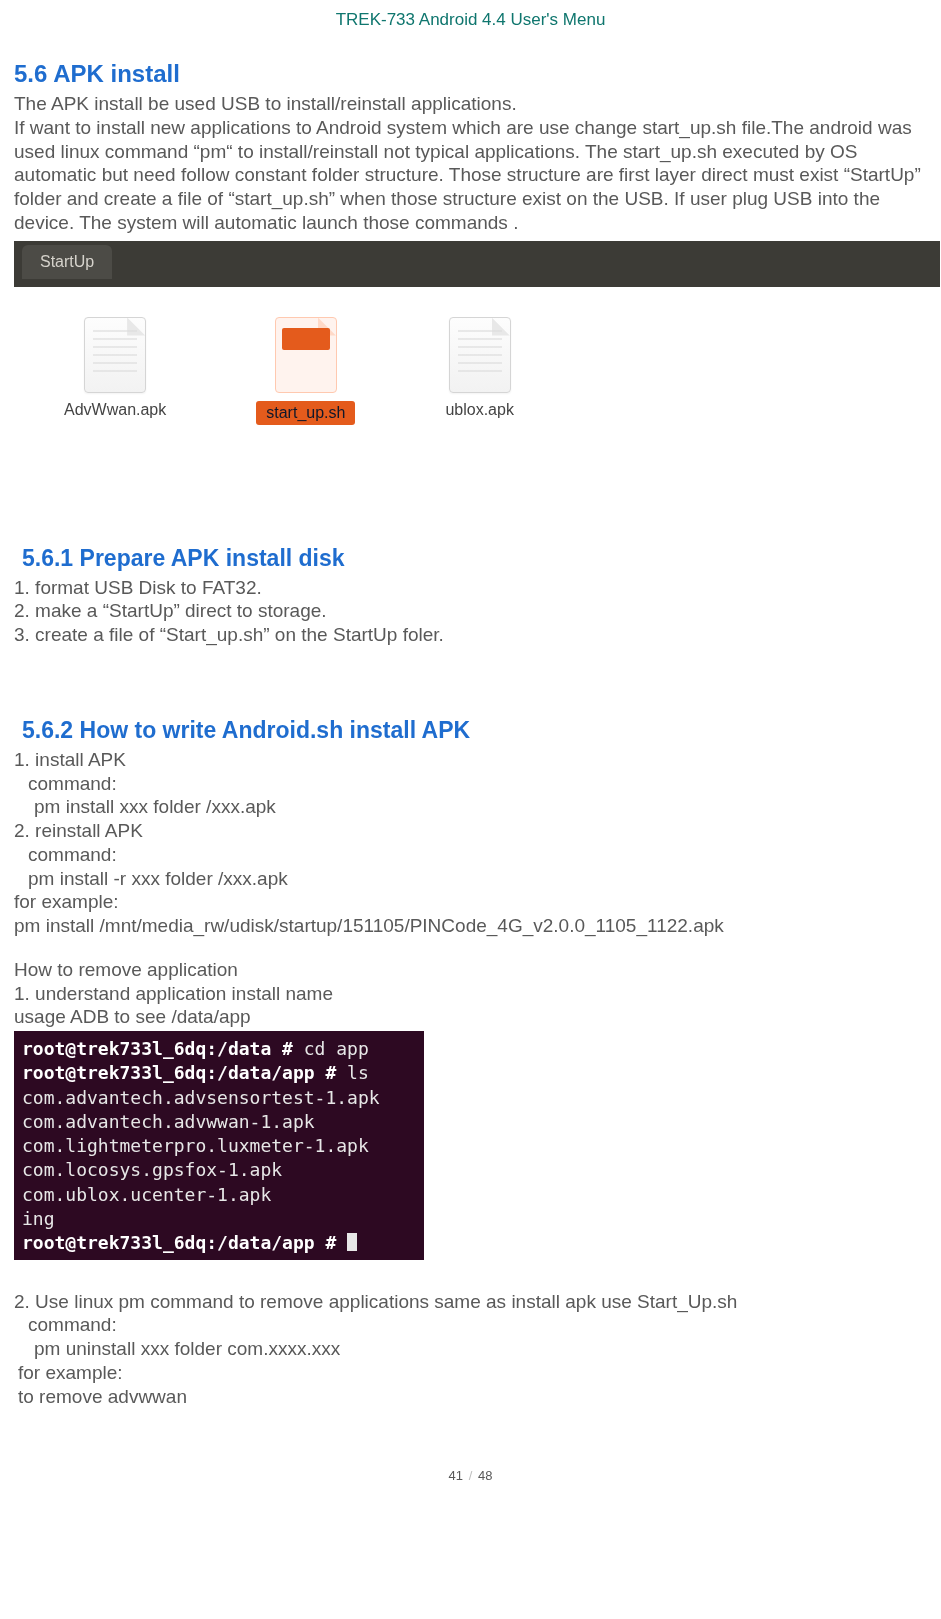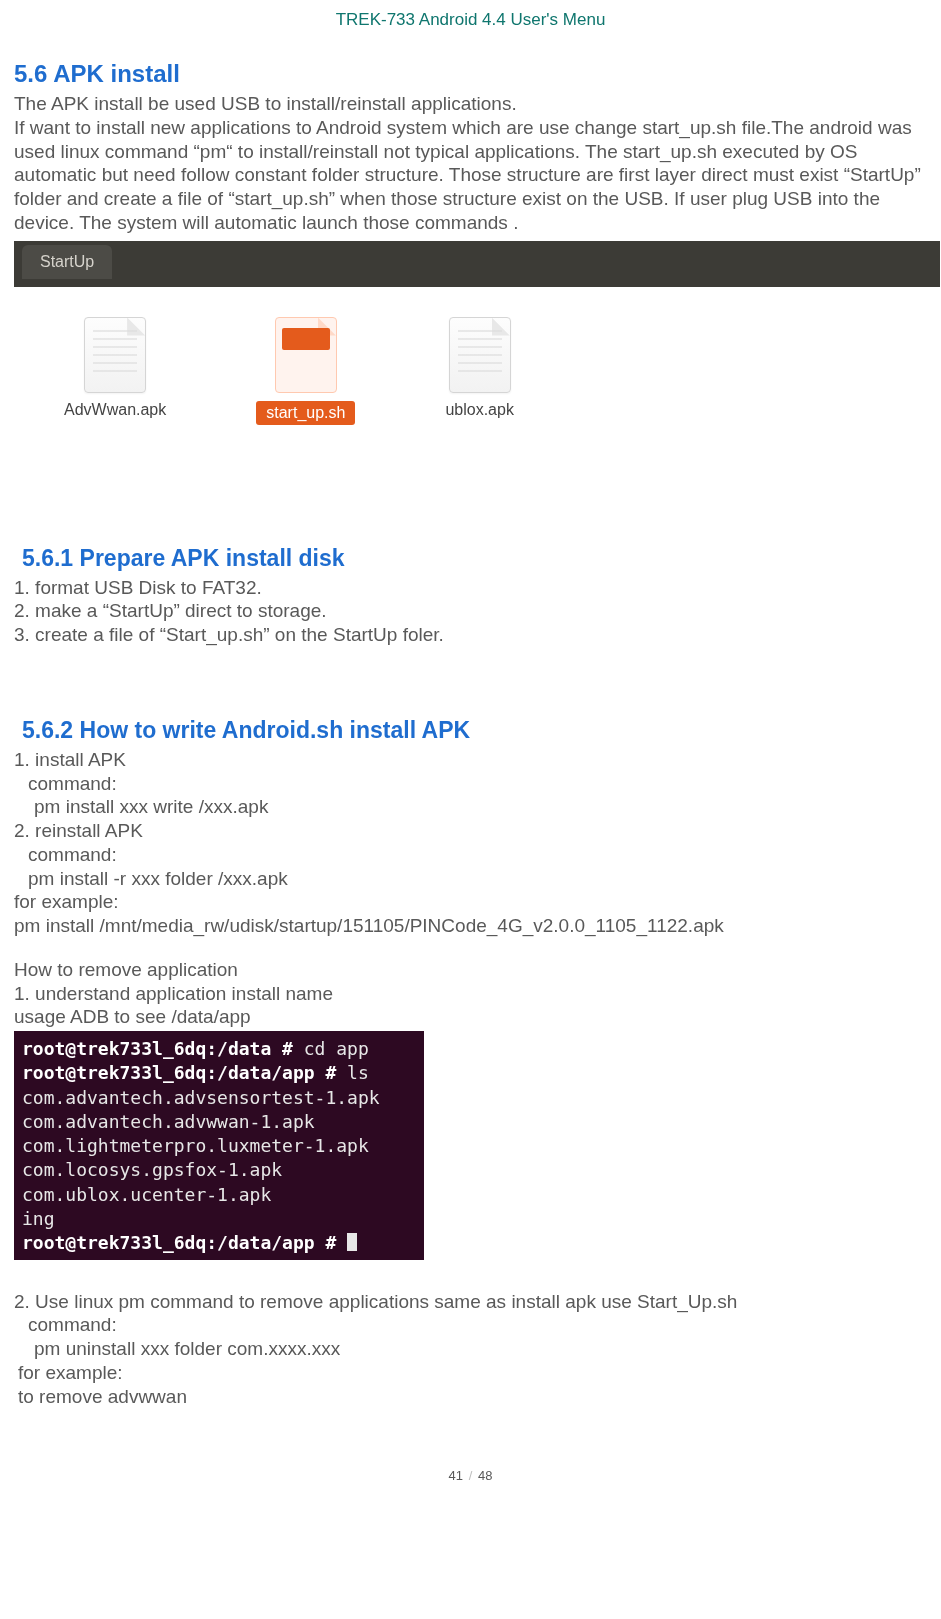--- a/index.html
+++ b/index.html
@@ -123,21 +123,21 @@
     clip-path: polygon(0 0, 100% 100%, 0 100%);
   }
   .sh-band {
     position:absolute;
     top:10px; left:6px; right:6px; height:22px;
     background:#e45b1c;
     border-radius:2px;
   }
   .sh-label {
     background:#e45b1c;
-    color:#ffffff;
+    color:#0f172a;
     padding:3px 10px;
     border-radius:3px;
     font-size:16px;
   }
 
   
   .terminal {
     font-family: "DejaVu Sans Mono","Ubuntu Mono",Consolas,monospace;
     background:#2d0922;
     color:#e7e7e7;
@@ -202,21 +202,21 @@
   </div>
 
   <h3>5.6.1 Prepare APK install disk</h3>
   <p class="body">1. format USB Disk to FAT32.</p>
   <p class="body">2. make a “StartUp” direct to storage.</p>
   <p class="body">3. create a file of “Start_up.sh” on the StartUp foler.</p>
 
   <h3 style="margin-top:70px">5.6.2 How to write Android.sh install APK</h3>
   <p class="body">1. install APK</p>
   <p class="body indent2">  command:</p>
-  <p class="body indent3">    pm install xxx write /xxx.apk</p>
+  <p class="body indent3">    pm install xxx folder /xxx.apk</p>
   <p class="body">2. reinstall APK</p>
   <p class="body indent2">  command:</p>
   <p class="body indent2">  pm install -r xxx folder /xxx.apk</p>
   <p class="body">for example:</p>
   <p class="body">pm install /mnt/media_rw/udisk/startup/151105/PINCode_4G_v2.0.0_1105_1122.apk</p>
   <p class="body" style="margin-top:20px">How to remove application</p>
   <p class="body">1. understand application install name</p>
   <p class="body"> usage ADB to see /data/app</p>
 
   <div class="terminal"><span class="term-prompt">root@trek733l_6dq:/data # </span><span>cd app</span>

